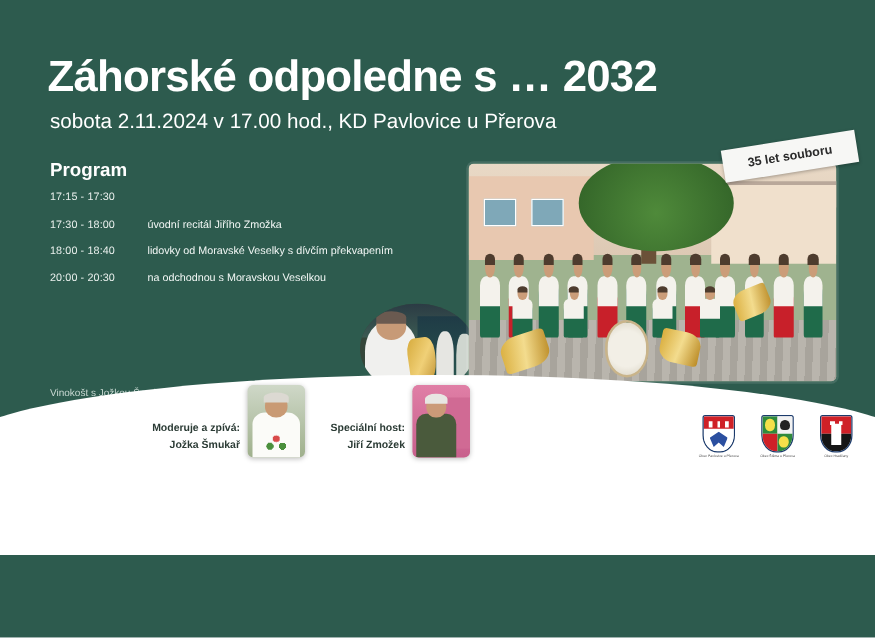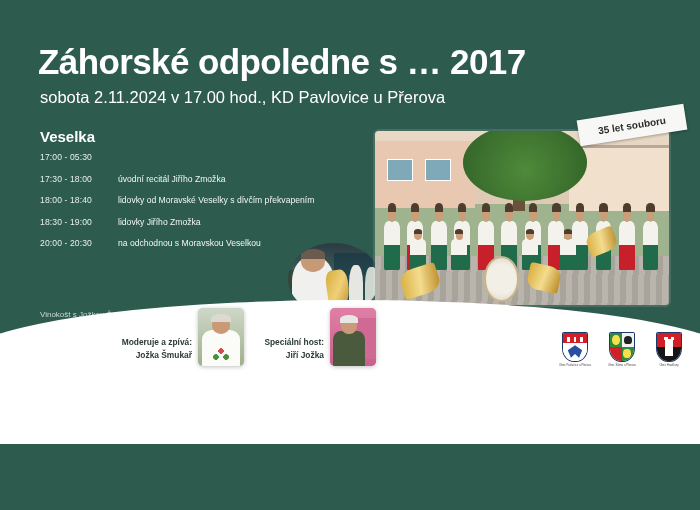--- a/index.html
+++ b/index.html
@@ -318,40 +318,36 @@
     background: #2d5b4e;
   }
 </style>
 </head>
 <body>
 
 <div id="poster">
 
   <div class="green-panel">
 
-    <div class="title">Záhorské odpoledne s … 2017</div>
+    <div class="title">Záhorské odpoledne s … 2032</div>
     <div class="subtitle">sobota 2.11.2024 v 17.00 hod., KD Pavlovice u Přerova</div>
 
-    <div class="program-heading">Veselka</div>
+    <div class="program-heading">Program</div>
 
     <div class="program-list">
       <div class="program-row">
-        <div class="p-time">17:00 - 05:30</div>
+        <div class="p-time">17:15 - 17:30</div>
       </div>
       <div class="program-row">
         <div class="p-time">17:30 - 18:00</div>
         <div class="p-desc">úvodní recitál Jiřího Zmožka</div>
       </div>
       <div class="program-row">
         <div class="p-time">18:00 - 18:40</div>
         <div class="p-desc">lidovky od Moravské Veselky s dívčím překvapením</div>
-      </div>
-      <div class="program-row">
-        <div class="p-time">18:30 - 19:00</div>
-        <div class="p-desc">lidovky Jiřího Zmožka</div>
       </div>
       <div class="program-row">
         <div class="p-time">20:00 - 20:30</div>
         <div class="p-desc">na odchodnou s Moravskou Veselkou</div>
       </div>
     </div>
 
     <div class="vinokost">Vinokošt s Jožkou Šmukařem</div>
 
     <div class="sax-oval">
@@ -503,21 +499,21 @@
 
   <div class="portrait" id="portrait-zmozek">
     <div class="bg"></div>
       <div class="piano"></div>
       <div class="body"></div>
     <div class="head"></div>
       <div class="hair"></div>
   </div>
   <div class="host-label" id="label-zmozek">
     <span>Speciální host:</span>
-    <span class="l2">Jiří Jožka</span>
+    <span class="l2">Jiří Zmožek</span>
   </div>
 
   <div class="crests">
     <div class="crest">
       <div class="crest-shield" id="crest-1">
         <div class="bot"></div>
           <div class="egl"></div>
           <div class="top"></div>
         <div class="m m1"></div>
           <div class="m m2"></div>

